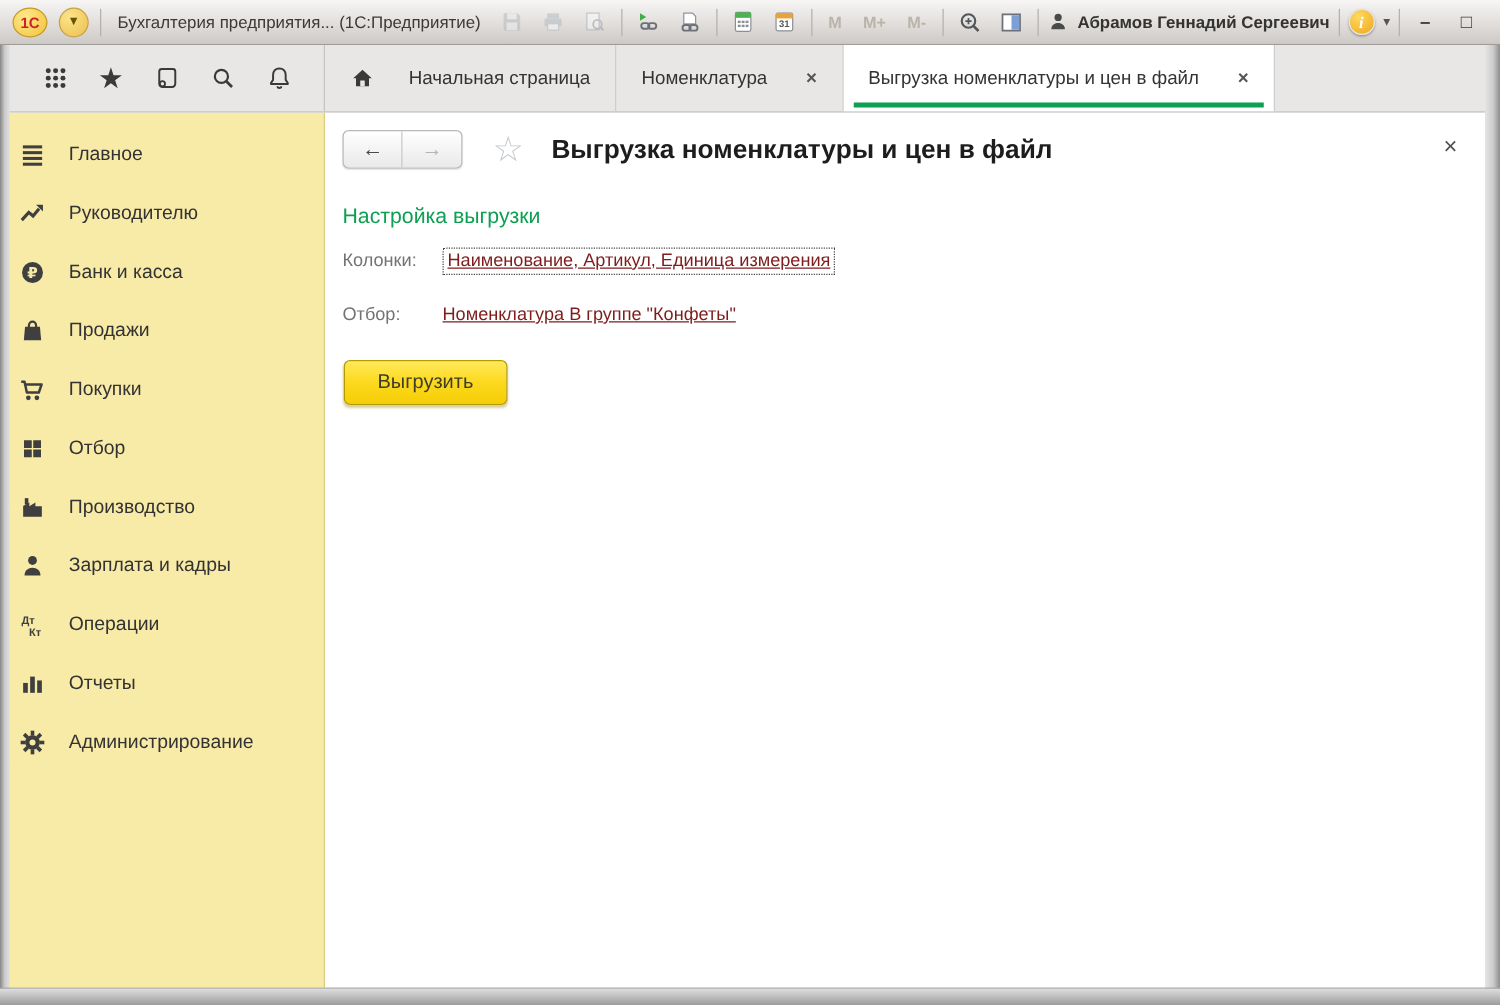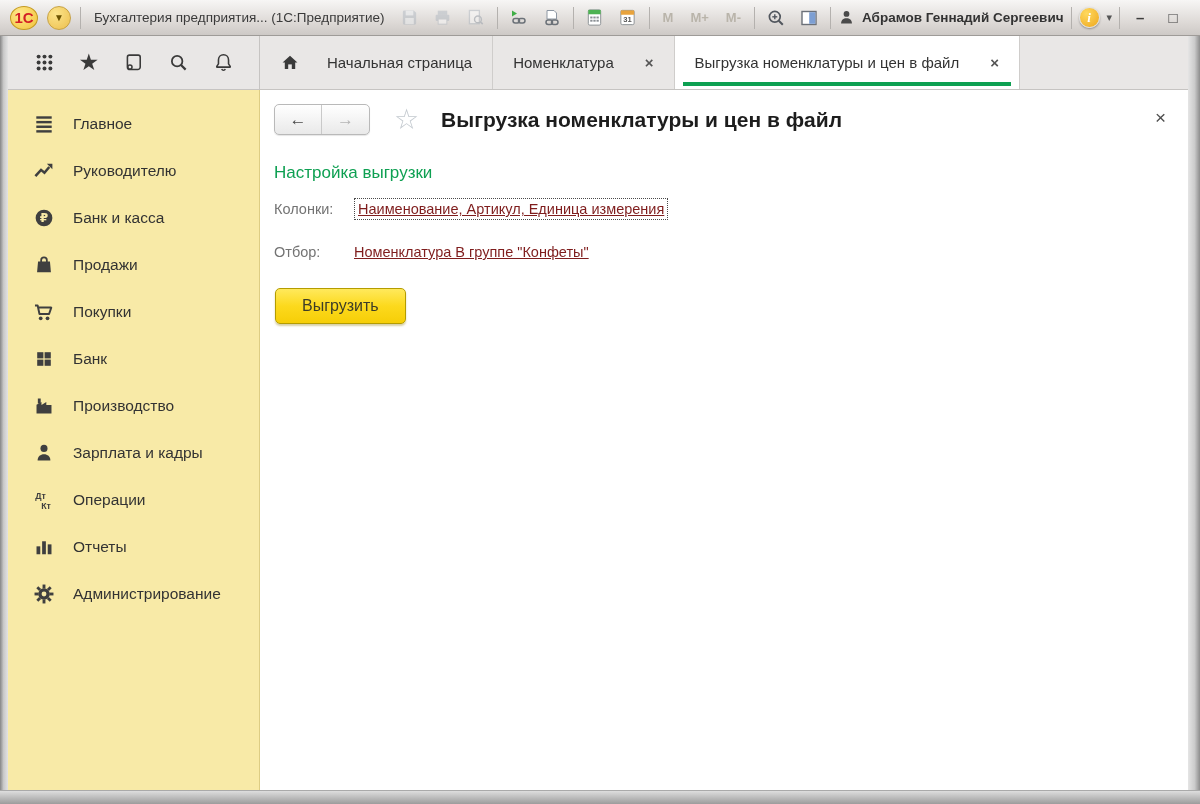--- a/index.html
+++ b/index.html
@@ -14,21 +14,21 @@
   .frame-b { position:absolute; left:0; right:0; bottom:0; height:14px;
              background:linear-gradient(#dedede,#9c9c9c); border-top:1px solid #aaa; z-index:6; }
 
   
   .titlebar { position:absolute; top:0; left:0; right:0; height:36px;
     display:flex; align-items:center; gap:9px; padding:0 10px;
     background:linear-gradient(#f7f6f5,#ddd9d6 65%,#cdc9c6);
     border-bottom:1px solid #9e9b98; z-index:10; }
   .logo-circle { width:28px; height:24px; border-radius:50%; flex:none;
     background:radial-gradient(circle at 35% 30%, #ffe98a, #f1c23a);
-    border:1px solid #c49a22; color:#d21f26; font-weight:bold; font-size:15px;
+    border:1px solid #c49a22; color:#d21f26; font-weight:bold; font-size:12px;
     display:flex; align-items:center; justify-content:center; }
   .drop-circle { width:24px; height:24px; border-radius:50%; flex:none;
     background:radial-gradient(circle at 35% 30%, #fce48a, #ecbf4e);
     border:1px solid #c7a244; color:#6b5300; font-size:10px;
     display:flex; align-items:center; justify-content:center; cursor:pointer; }
   .tb-sep { width:1px; height:22px; background:#b4b1ae; flex:none; }
   .tb-title { font-size:13.5px; color:#3a3a3a; white-space:nowrap; margin:0 4px; }
   .tb-icon { width:24px; height:24px; display:flex; align-items:center; justify-content:center; flex:none; cursor:pointer; }
   .tb-icon.disabled { opacity:.45; cursor:default; }
   .mem { font-weight:bold; color:#b9b4aa; font-size:13px; padding:0 4px; }
@@ -52,21 +52,21 @@
   .tab { display:flex; align-items:center; gap:27px; padding:0 20px; font-size:15px;
     color:#333; border-right:1px solid #cfcdcb; position:relative; cursor:pointer; white-space:nowrap; }
   .tab.active { background:#fff; }
   .tab.active::after { content:''; position:absolute; left:8px; right:8px; bottom:3px; height:4px; background:#0ea052; }
   .tab-close { color:#555; font-size:15px; font-weight:bold; margin-left:4px; cursor:pointer; }
   .home-ic { width:20px; height:20px; color:#3a3a3a; }
 
   
   .workarea { position:absolute; top:90px; left:8px; right:12px; bottom:14px; display:flex; z-index:3; }
   .sidebar { width:252px; flex:none; background:#f8eaa7; border-right:1px solid #ddcd84; padding-top:10px; }
-  .side-item { height:47px; display:flex; align-items:center; padding-left:24px; gap:18px;
+  .side-item { height:47px; display:flex; align-items:center; padding-left:6px; gap:18px;
     font-size:15.5px; color:#333; cursor:pointer; }
   .side-icon { width:23px; height:23px; color:#3f3f3f; flex:none; display:flex; align-items:center; justify-content:center; }
 
   .content { flex:1; background:#fff; position:relative; padding:14px 20px 0 14px; overflow:hidden; }
   .nav-row { display:flex; align-items:center; }
   .nav-btns { display:flex; border:1px solid #b9b9b9; border-radius:5px; overflow:hidden;
     background:linear-gradient(#ffffff,#e9e9e9); box-shadow:0 1px 1px rgba(0,0,0,.1); }
   .nav-btn { width:47px; height:29px; display:flex; align-items:center; justify-content:center;
     font-size:17px; font-weight:bold; cursor:pointer; }
   .nav-btn.back { color:#4a4a4a; border-right:1px solid #c9c9c9; }
@@ -308,21 +308,21 @@
       </div>
       <div class="side-item">
         <span class="side-icon">
             <svg width="20" height="20" viewBox="0 0 20 20" fill="currentColor">
               <rect x="3.2" y="3.2" width="6.2" height="6.2"></rect>
               <rect x="10.6" y="3.2" width="6.2" height="6.2"></rect>
               <rect x="3.2" y="10.6" width="6.2" height="6.2"></rect>
               <rect x="10.6" y="10.6" width="6.2" height="6.2"></rect>
             </svg>
           </span>
-        <span>Банк</span>
+        <span>Отбор</span>
       </div>
       <div class="side-item">
         <span class="side-icon">
             <svg width="22" height="22" viewBox="0 0 20 20" fill="currentColor">
               <rect x="4.4" y="3.2" width="2.6" height="4.6"></rect>
               <path d="M3.2 16.8V8.9l4.5-2.6v2.7l4.4-2.7v2.8h4.7v7.7Z"></path>
             </svg>
           </span>
         <span>Производство</span>
       </div>

